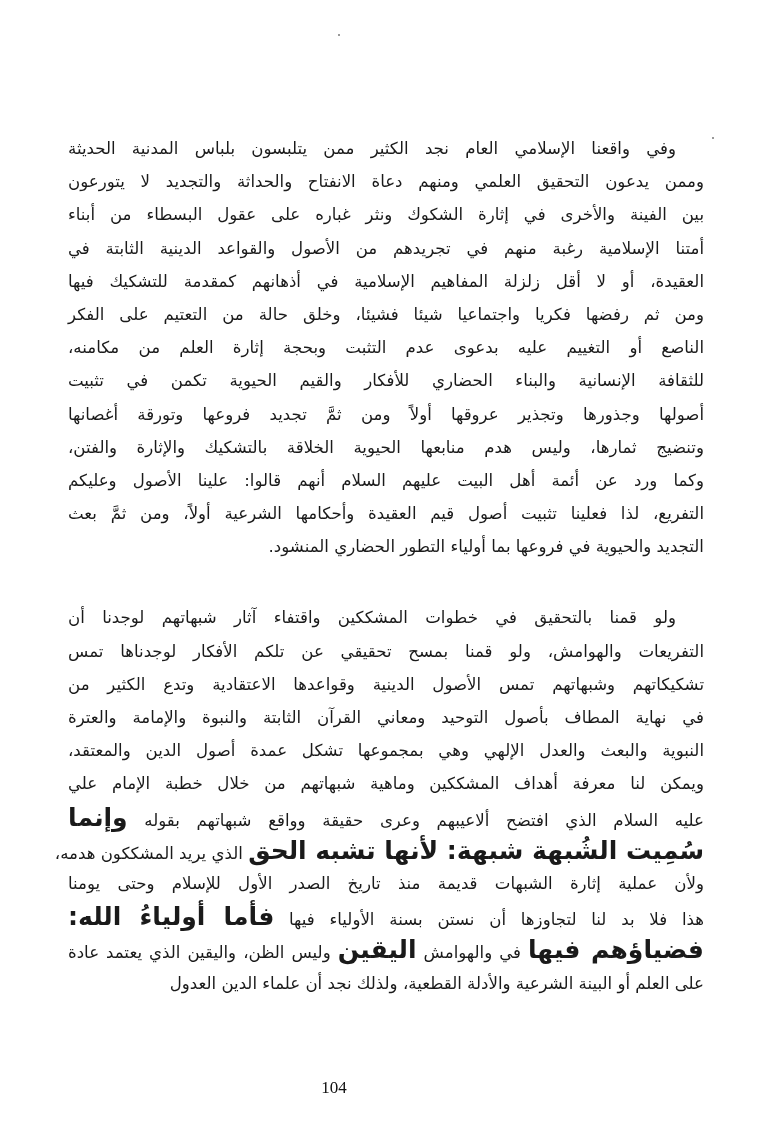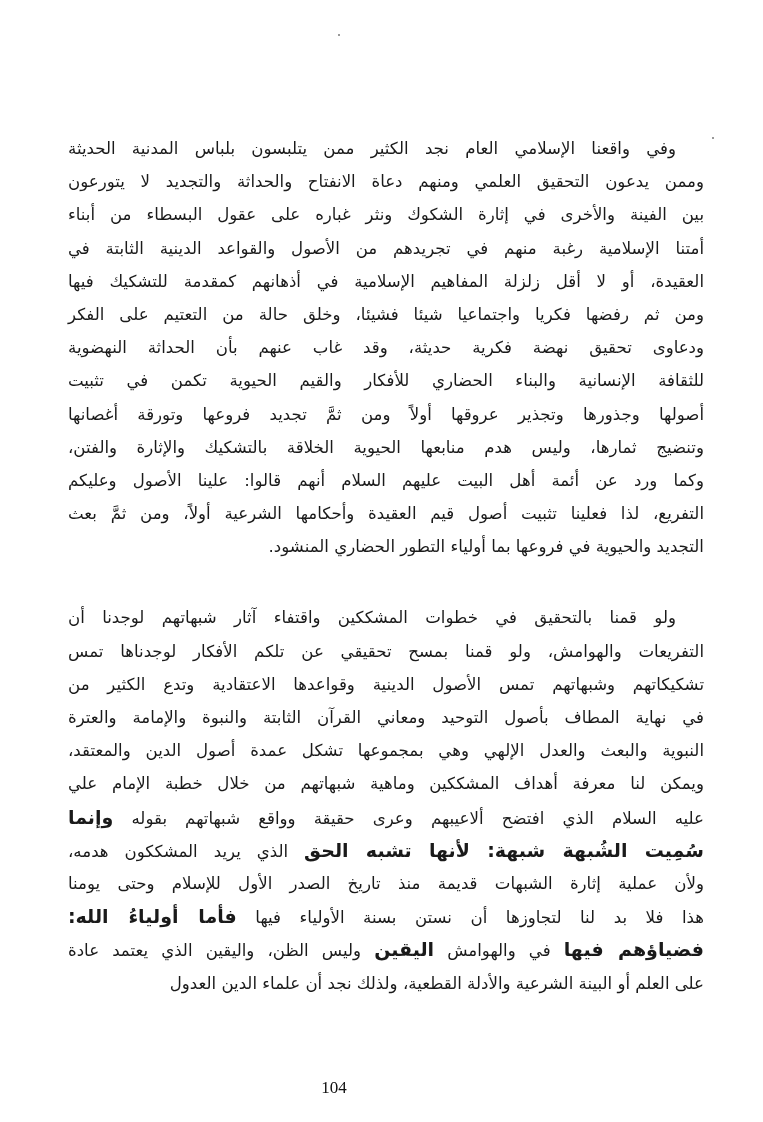--- a/index.html
+++ b/index.html
@@ -38,21 +38,21 @@
     }
     .line.last-line {
       text-align-last: right;
     }
     .para-gap {
       display: block;
       height: 10px;
     }
     .bold {
       font-weight: bold;
-      font-size: 19px;
+      font-size: 25px;
     }
     .page-number {
       position: absolute;
       left: 0;
       width: 668px;
       top: 1078px;
       text-align: center;
       font-family: "Liberation Serif", serif;
       font-size: 17px;
       color: #111;
@@ -68,21 +68,21 @@
 <body>
 
 <div class="page-text" id="page-body">
     <div>
       <span class="line first-line"><span>وفي واقعنا الإسلامي العام نجد الكثير ممن يتلبسون بلباس المدنية الحديثة</span></span>
       <span class="line"><span>وممن يدعون التحقيق العلمي ومنهم دعاة الانفتاح والحداثة والتجديد لا يتورعون</span></span>
       <span class="line"><span>بين الفينة والأخرى في إثارة الشكوك ونثر غباره على عقول البسطاء من أبناء</span></span>
       <span class="line"><span>أمتنا الإسلامية رغبة منهم في تجريدهم من الأصول والقواعد الدينية الثابتة في</span></span>
       <span class="line"><span>العقيدة، أو لا أقل زلزلة المفاهيم الإسلامية في أذهانهم كمقدمة للتشكيك فيها</span></span>
       <span class="line"><span>ومن ثم رفضها فكريا واجتماعيا شيئا فشيئا، وخلق حالة من التعتيم على الفكر</span></span>
-      <span class="line"><span>ودعاوى تحقيق نهضة فكرية حديثة، وقد غاب عنهم بأن الحداثة النهضوية</span></span>
+      <span class="line"><span>الناصع أو التغييم عليه بدعوى عدم التثبت وبحجة إثارة العلم من مكامنه،</span></span>
       <span class="line"><span>للثقافة الإنسانية والبناء الحضاري للأفكار والقيم الحيوية تكمن في تثبيت</span></span>
       <span class="line"><span>أصولها وجذورها وتجذير عروقها أولاً ومن ثمَّ تجديد فروعها وتورقة أغصانها</span></span>
       <span class="line"><span>وتنضيج ثمارها، وليس هدم منابعها الحيوية الخلاقة بالتشكيك والإثارة والفتن،</span></span>
       <span class="line"><span>وكما ورد عن أئمة أهل البيت عليهم السلام أنهم قالوا: علينا الأصول وعليكم</span></span>
       <span class="line"><span>التفريع، لذا فعلينا تثبيت أصول قيم العقيدة وأحكامها الشرعية أولاً، ومن ثمَّ بعث</span></span>
       <span class="line last-line"><span>التجديد والحيوية في فروعها بما أولياء التطور الحضاري المنشود.</span></span>
     </div>
     <span class="para-gap"></span>
     <div>
       <span class="line first-line"><span>ولو قمنا بالتحقيق في خطوات المشككين واقتفاء آثار شبهاتهم  لوجدنا أن</span></span>

